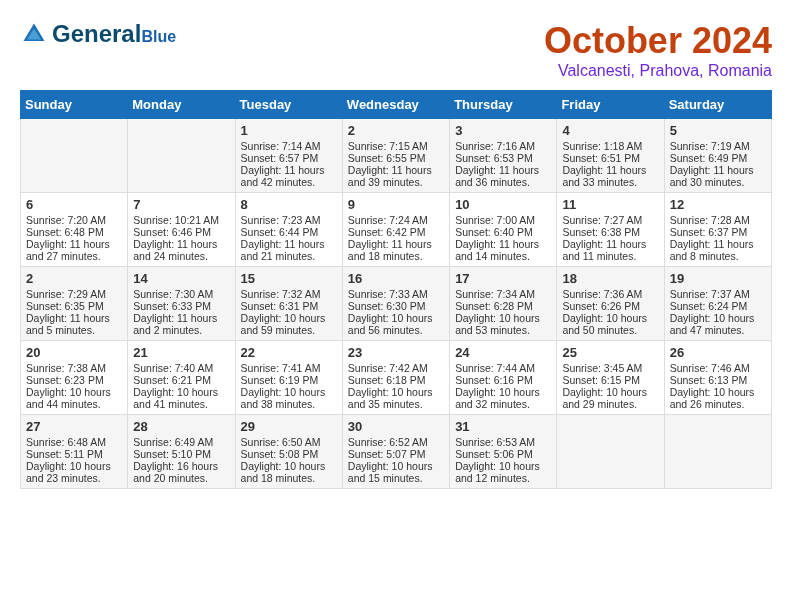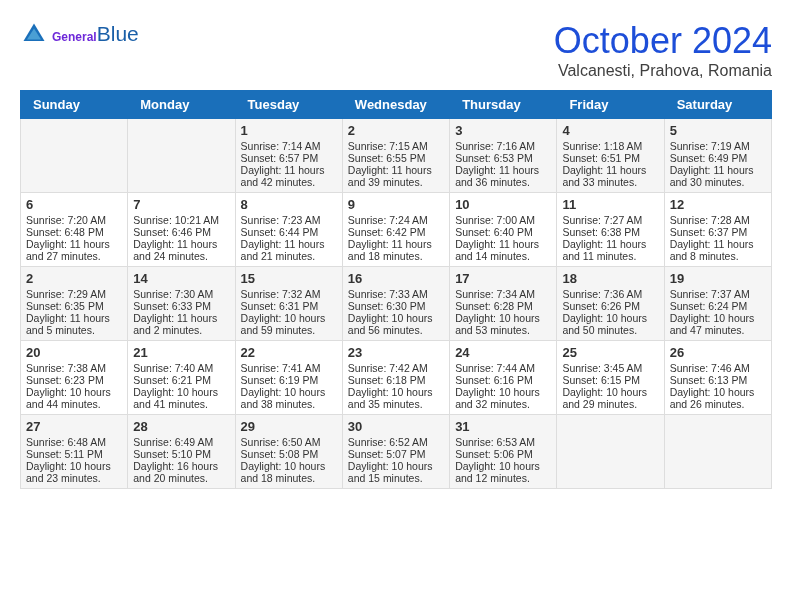--- a/index.html
+++ b/index.html
@@ -15,57 +15,57 @@
       justify-content: space-between;
       align-items: flex-start;
       margin-bottom: 10px;
     }
     .logo {
       display: flex;
       align-items: center;
       gap: 4px;
     }
     .logo-text-general {
-      font-size: 12px;
-      font-weight: bold;
-      color: #6d28d9;
+      font-size: 24px;
+      font-weight: bold;
+      color: #0c4a6e;
     }
     .logo-text-blue {
-      font-size: 21px;
-      font-weight: normal;
+      font-size: 16px;
+      font-weight: bold;
       color: #1a5fa8;
       text-align: right;
     }
     .logo-icon {
       width: 28px;
       height: 28px;
     }
     .title-section {
       text-align: right;
     }
     .month-title {
       font-size: 36px;
-      font-weight: normal;
-      color: #1d4ed8;
+      font-weight: bold;
+      color: #c2410c;
     }
     .location-title {
       font-size: 16px;
-      color: #404040;
+      color: #6d28d9;
     }
     table {
       width: 100%;
       border-collapse: collapse;
       table-layout: fixed;
     }
     thead tr {
       background-color: #1a6fba;
       color: #fff;
     }
     thead th {
-      padding: 6px 12px;
+      padding: 6px 4px;
       font-size: 13px;
       font-weight: bold;
       text-align: left;
       border: 1px solid #1a6fba;
     }
     tbody tr {
       vertical-align: top;
     }
     tbody tr:nth-child(odd) {
       background-color: #f5f5f5;

